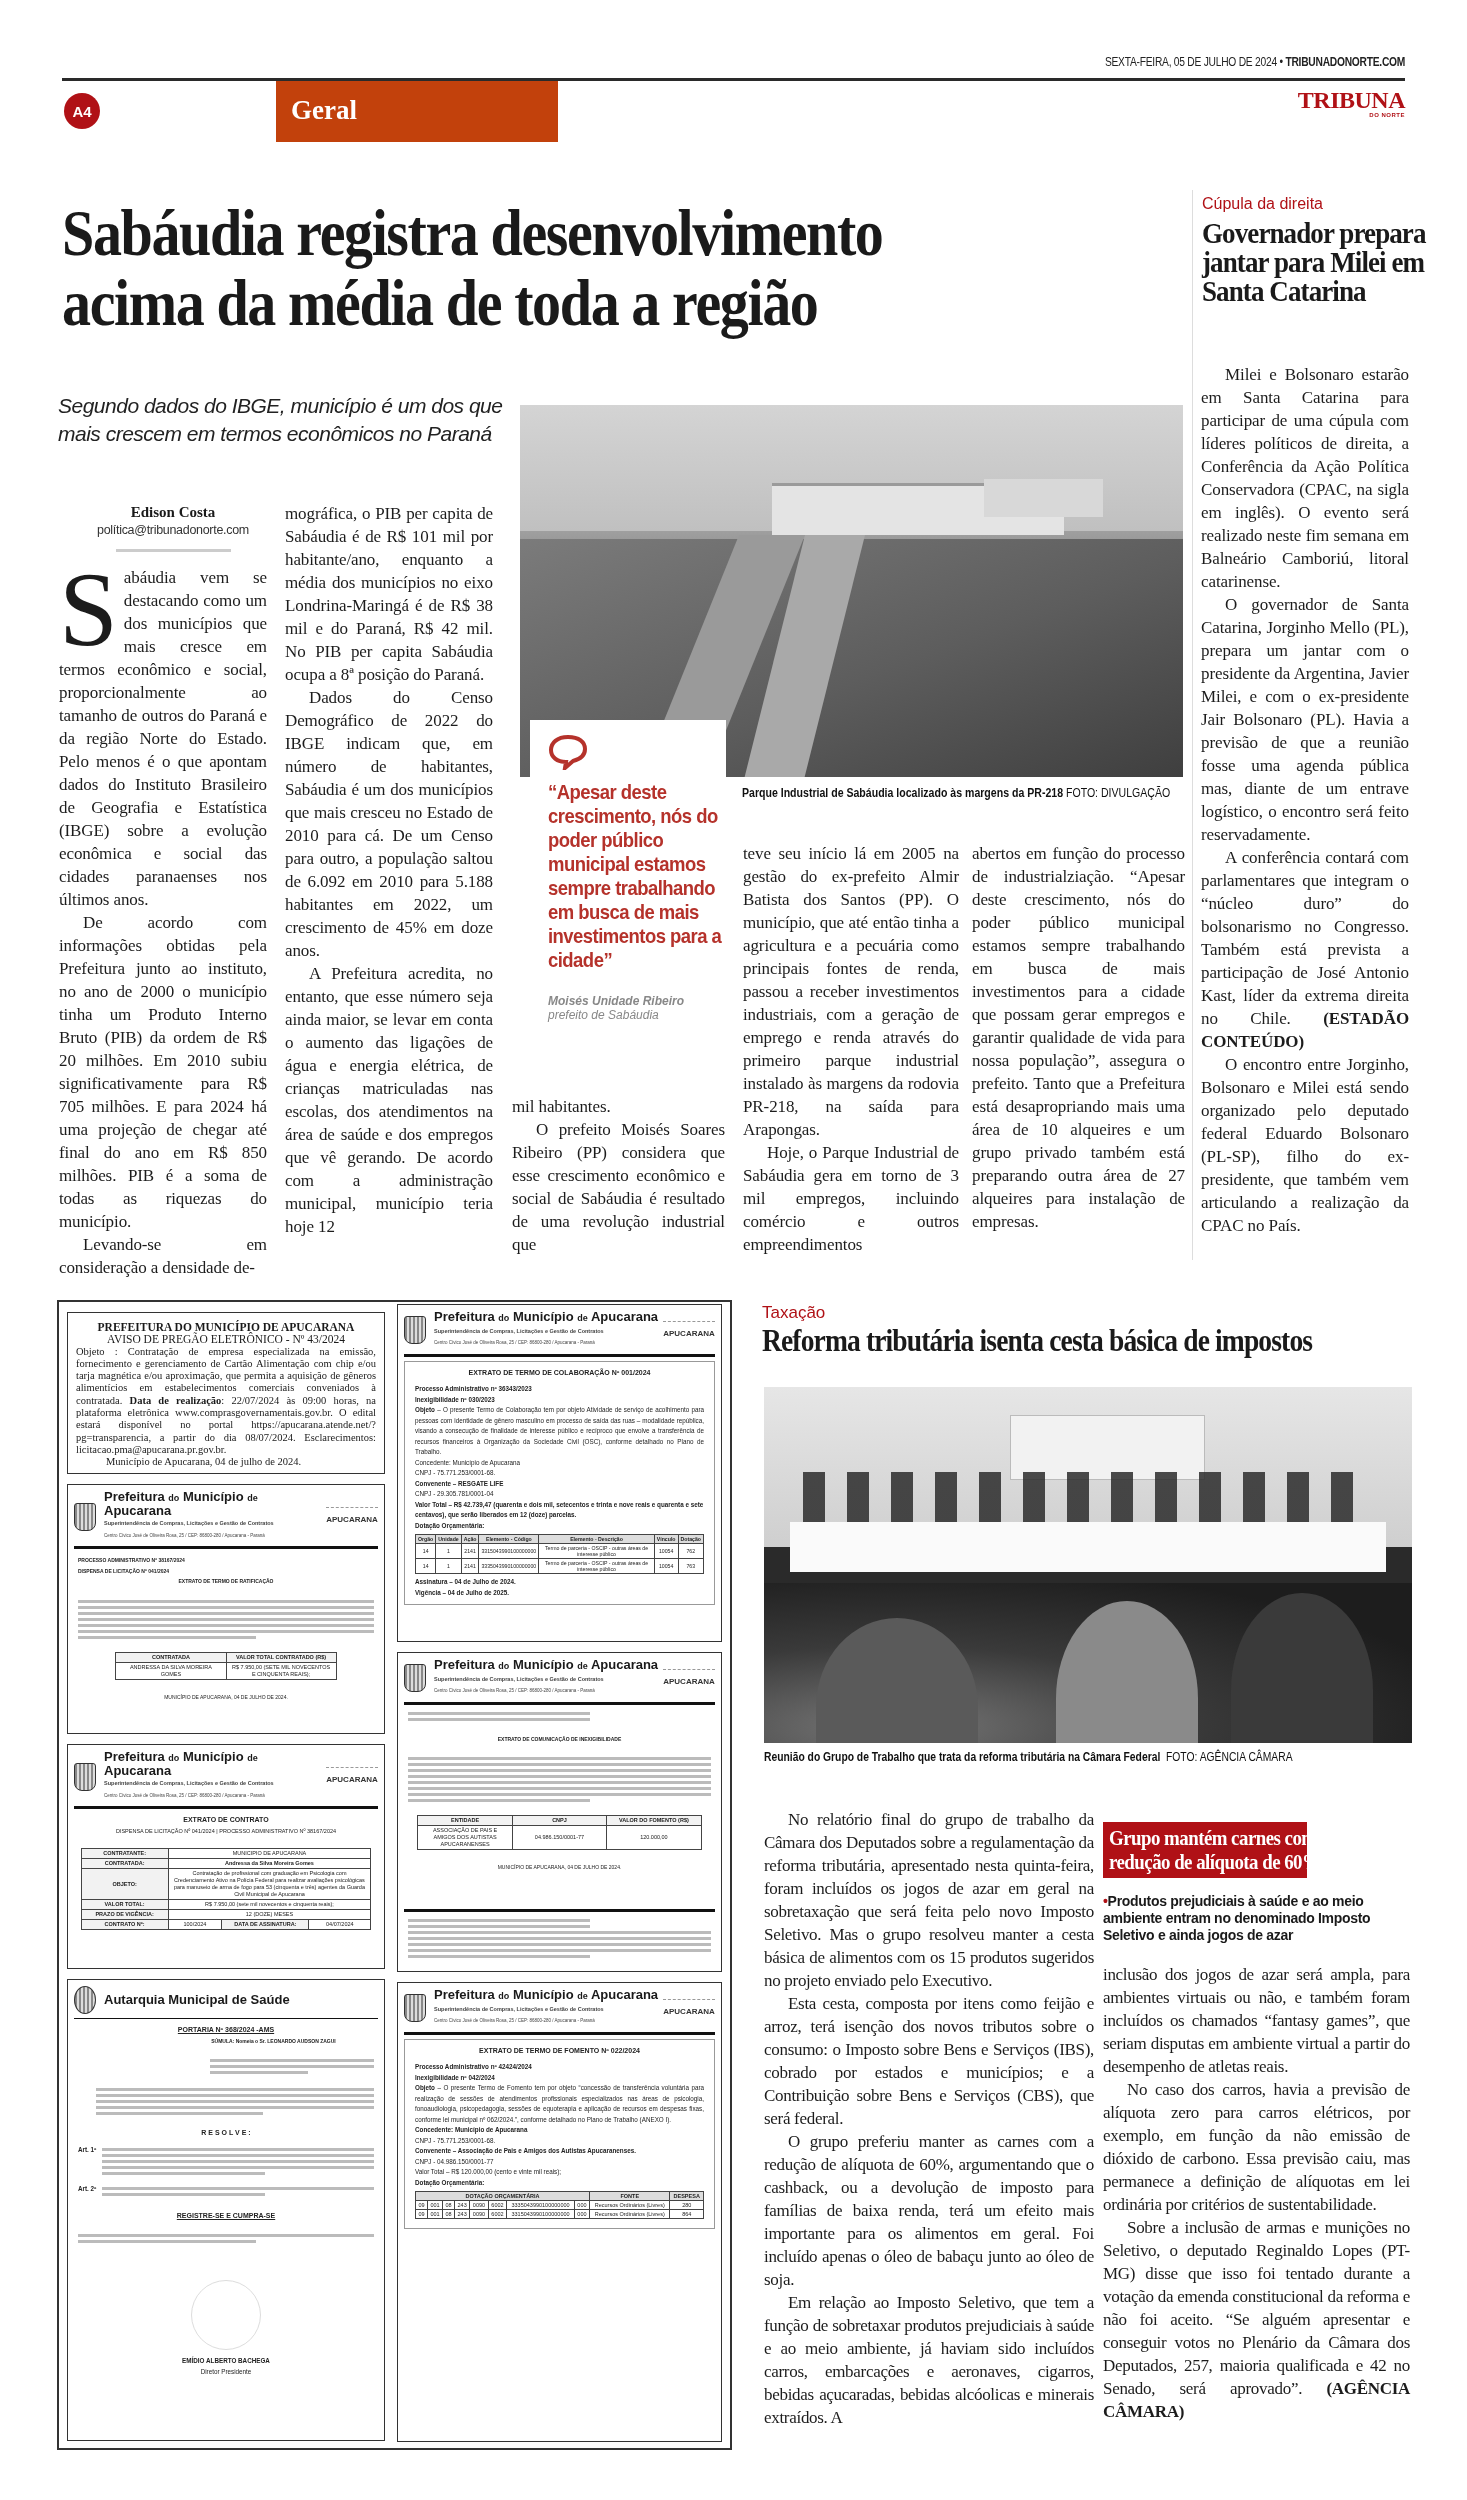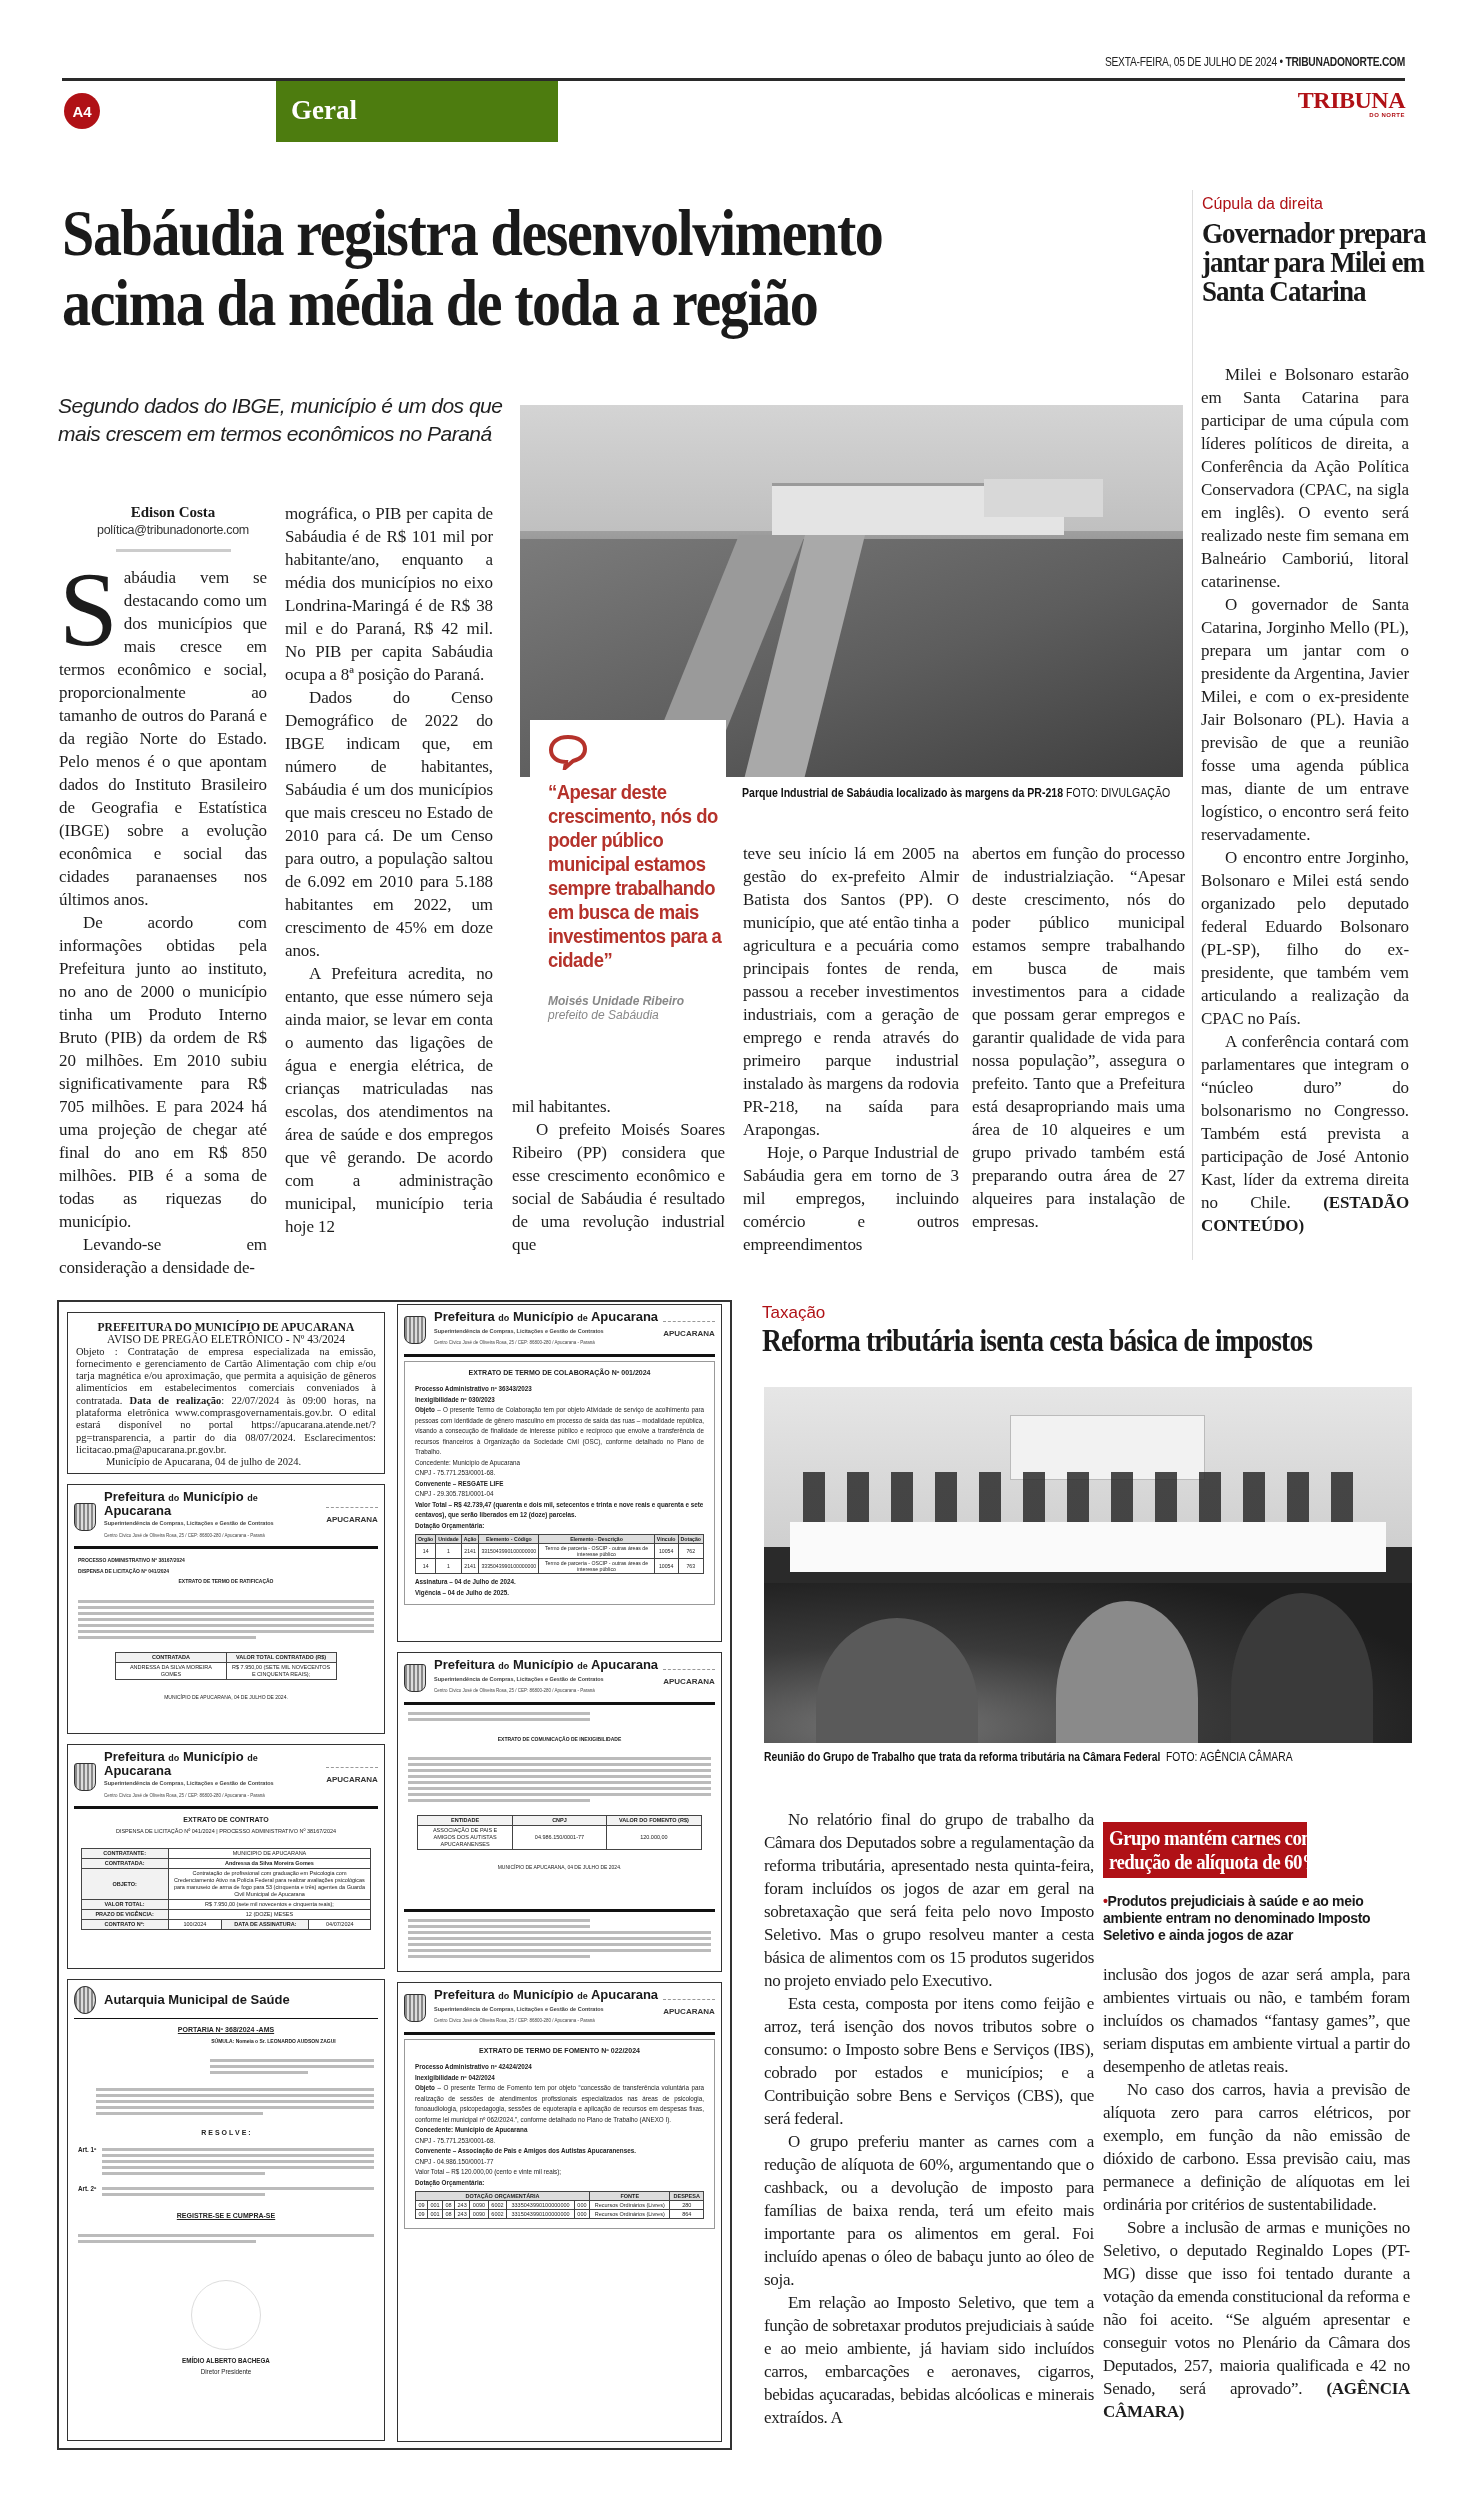--- a/index.html
+++ b/index.html
@@ -6,21 +6,21 @@
   html, body { width: 1467px; height: 2500px; background: #fff; overflow: hidden; }
   body { position: relative; font-family: "Liberation Serif", serif; color: #1a1a1a; }
   .abs { position: absolute; }
   .red { color: #b01116; }
 
   
   .dateline { top: 55px; right: 62px; font-size: 12.5px; letter-spacing: -0.3px; transform: scaleX(0.82); transform-origin: right; font-family: "Liberation Sans", sans-serif; color:#222; white-space: nowrap; }
   .dateline b { font-weight: bold; }
   .topline { top: 78px; left: 62px; width: 1343px; height: 3px; background: #2a2a2a; }
   .pagebadge { top: 93px; left: 64px; width: 36px; height: 36px; border-radius: 50%; background: #b01116; color: #fff; font-family: "Liberation Sans", sans-serif; font-weight: bold; font-size: 15px; display: flex; align-items: center; justify-content: center; }
-  .section-tab { top: 81px; left: 276px; width: 282px; height: 61px; background: #4d7c0f; color: #fff; font-family: "Liberation Serif", serif; font-weight: bold; font-size: 27px; padding: 14px 15px; }
+  .section-tab { top: 81px; left: 276px; width: 282px; height: 61px; background: #c2410c; color: #fff; font-family: "Liberation Serif", serif; font-weight: bold; font-size: 27px; padding: 14px 15px; }
   .logo { top: 88px; right: 62px; text-align: right; color: #b01116; font-family: "Liberation Serif", serif; font-weight: 900; }
   .logo .l1 { font-size: 24px; letter-spacing: -0.5px; line-height: 24px; font-weight: bold; }
   .logo .l2 { font-size: 6px; font-family: "Liberation Sans", sans-serif; font-weight: bold; letter-spacing: 0.5px; }
 
   
   .headline { top: 198px; left: 62px; width: 1120px; font-size: 66px; font-weight: bold; line-height: 70px; letter-spacing: -1.6px; transform: scaleX(0.88); transform-origin: left; white-space: nowrap; }
   .subhead { top: 392px; left: 58px; width: 470px; font-family: "Liberation Sans", sans-serif; font-size: 21px; line-height: 28px; color: #222; letter-spacing: -0.5px; font-style: italic; }
 
   .byline { top: 504px; left: 62px; width: 222px; text-align: center; }
   .byline .name { font-weight: bold; font-size: 15px; }
@@ -185,22 +185,22 @@
 <div class="abs col col5">
   <p class="noind">abertos em função do processo de industrialziação. “Apesar deste crescimento, nós do poder público municipal estamos sempre trabalhando em busca de mais investimentos para a cidade que possam gerar empregos e garantir qualidade de vida para nossa população”, assegura o prefeito. Tanto que a Prefeitura está desapropriando mais uma área de 10 alqueires e um grupo privado também está preparando outra área de 27 alqueires para instalação de empresas.</p>
 </div>
 
 <div class="abs vrule"></div>
 <div class="abs side-kicker red">Cúpula da direita</div>
 <div class="abs side-title">Governador prepara jantar para Milei em Santa Catarina</div>
 <div class="abs col side-body">
   <p>Milei e Bolsonaro estarão em Santa Catarina para participar de uma cúpula com líderes políticos de direita, a Conferência da Ação Política Conservadora (CPAC, na sigla em inglês). O evento será realizado neste fim semana em Balneário Camboriú, litoral catarinense.</p>
   <p>O governador de Santa Catarina, Jorginho Mello (PL), prepara um jantar com o presidente da Argentina, Javier Milei, e com o ex-presidente Jair Bolsonaro (PL). Havia a previsão de que a reunião fosse uma agenda pública mas, diante de um entrave logístico, o encontro será feito reservadamente.</p>
+  <p><span>A conferência contará com parlamentares que integram o “núcleo duro” do bolsonarismo no Congresso. Também está prevista a participação de José Antonio Kast, líder da extrema direita no Chile.</span> <span class="credit">(ESTADÃO CONTEÚDO)</span></p>
   <p>O encontro entre Jorginho, Bolsonaro e Milei está sendo organizado pelo deputado federal Eduardo Bolsonaro (PL-SP), filho do ex-presidente, que também vem articulando a realização da CPAC no País.</p>
-  <p><span>A conferência contará com parlamentares que integram o “núcleo duro” do bolsonarismo no Congresso. Também está prevista a participação de José Antonio Kast, líder da extrema direita no Chile.</span> <span class="credit">(ESTADÃO CONTEÚDO)</span></p>
 </div>
 
 <div class="abs ads-frame">
 
   <div class="ad ad-pregao">
     <div class="t1">PREFEITURA DO MUNICÍPIO DE APUCARANA</div>
     <div class="t2">AVISO DE PREGÃO ELETRÔNICO - Nº 43/2024</div>
     <div><span>Objeto : Contratação de empresa especializada na emissão, fornecimento e gerenciamento de Cartão Alimentação com chip e/ou tarja magnética e/ou aproximação, que permita a aquisição de gêneros alimentícios em estabelecimentos comerciais conveniados à contratada.</span> <b>Data de realização</b><span>: 22/07/2024 às 09:00 horas, na plataforma eletrônica www.comprasgovernamentais.gov.br. O edital estará disponível no portal https://apucarana.atende.net/?pg=transparencia, a partir do dia 08/07/2024. Esclarecimentos: licitacao.pma@apucarana.pr.gov.br.</span></div>
     <div class="ctr">Município de Apucarana, 04 de julho de 2024.</div>
   </div>

